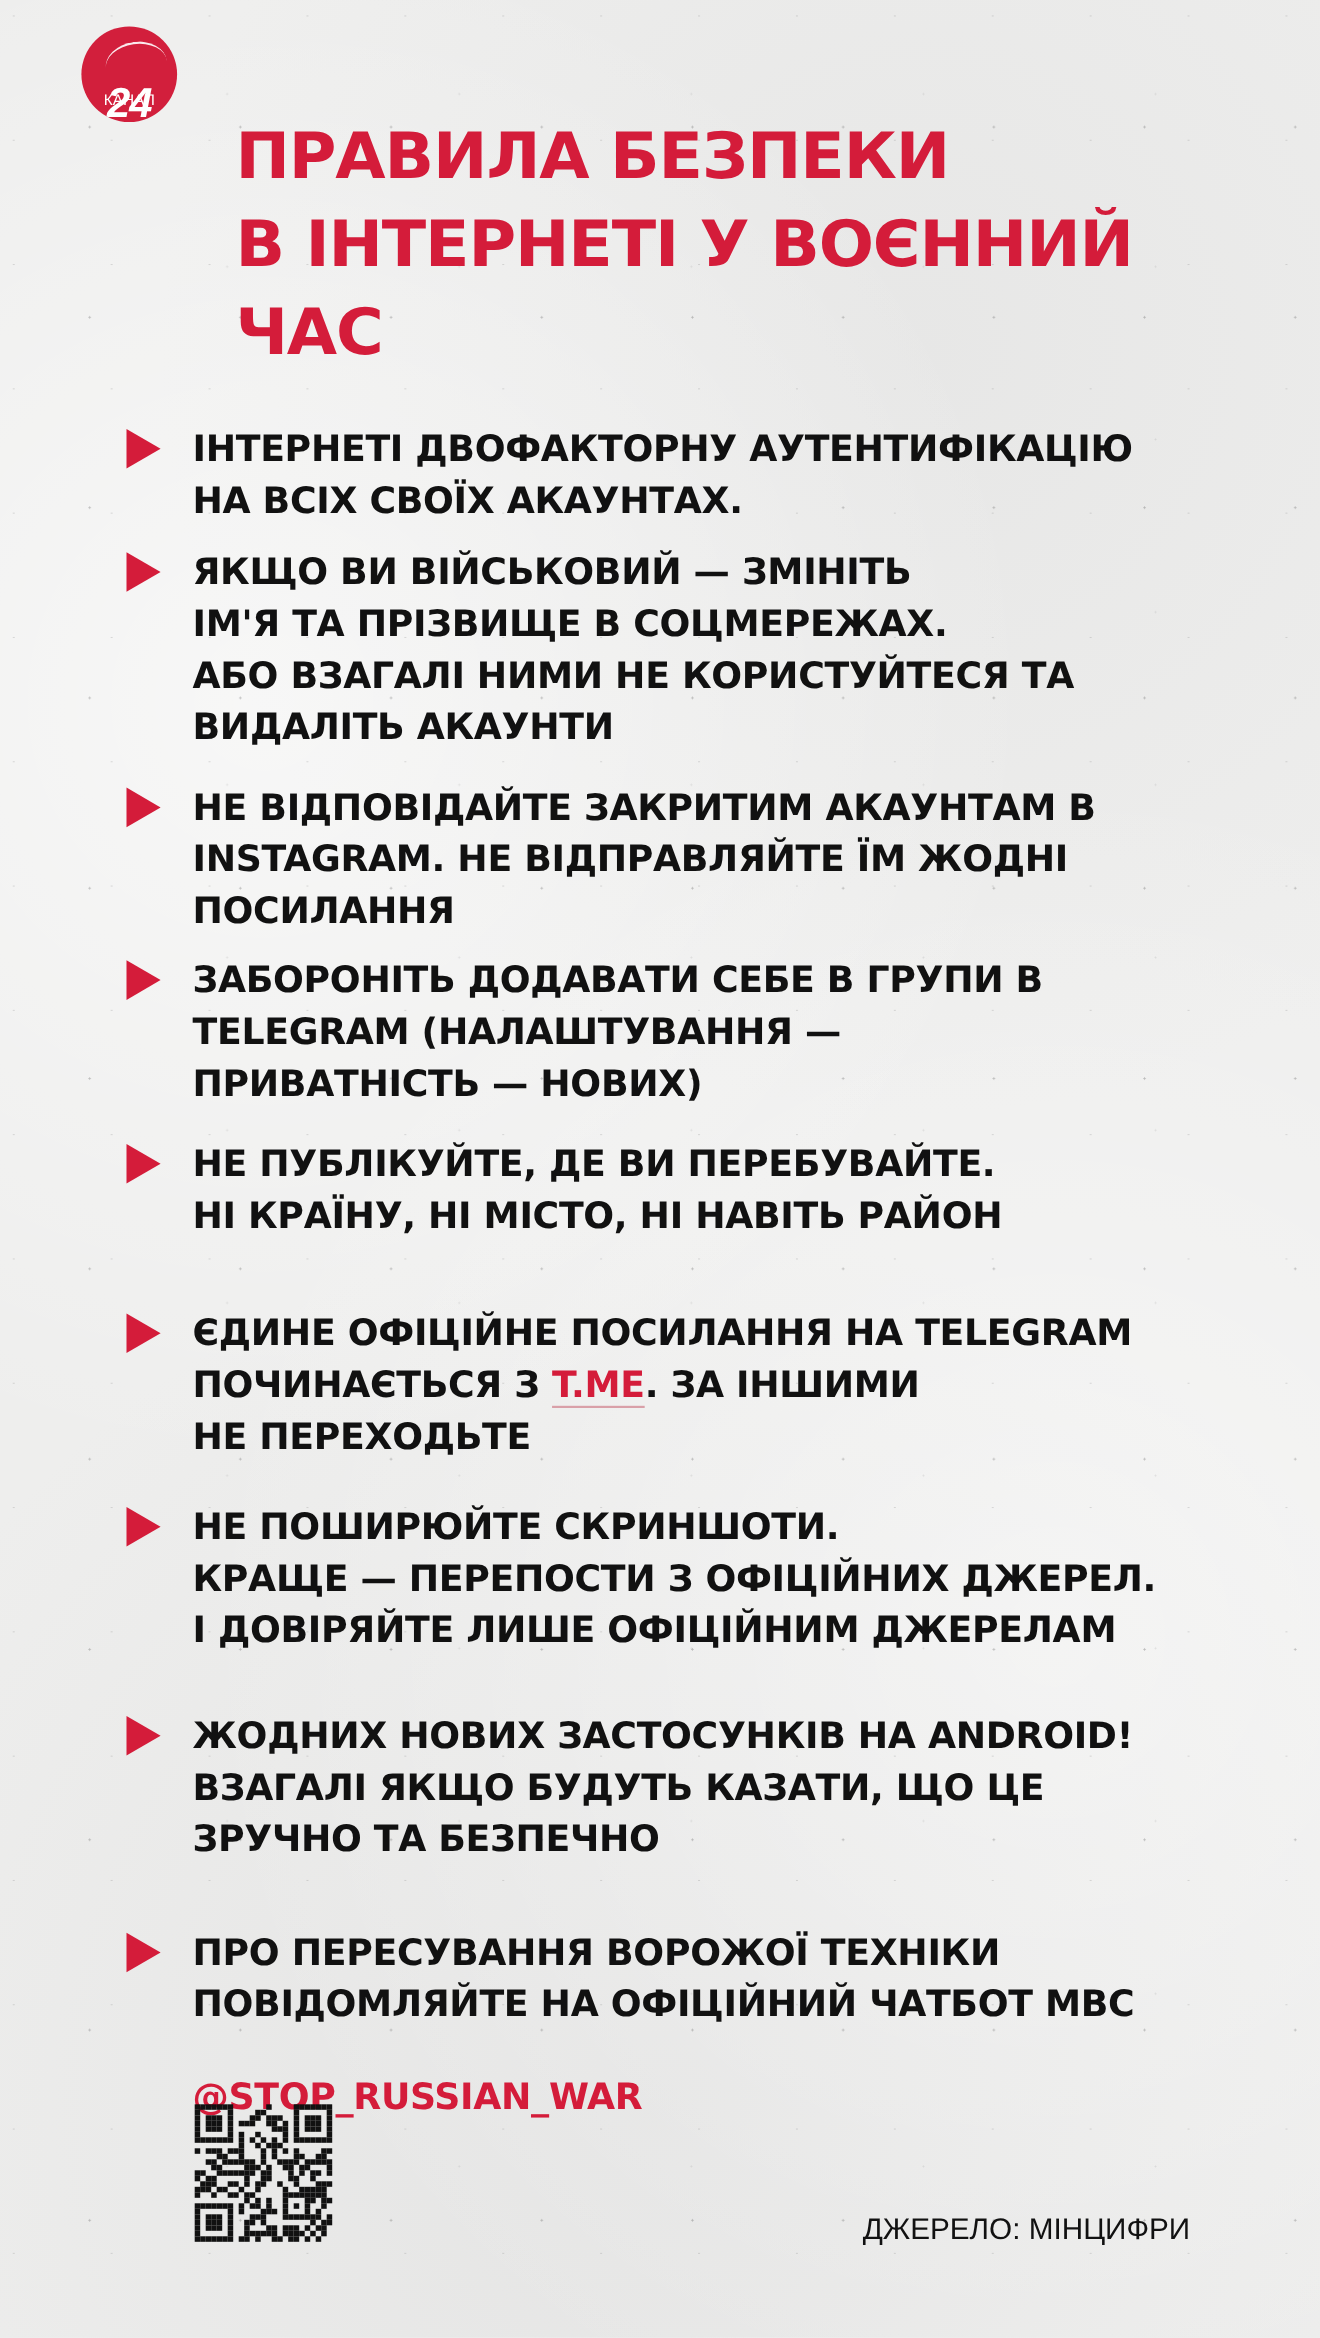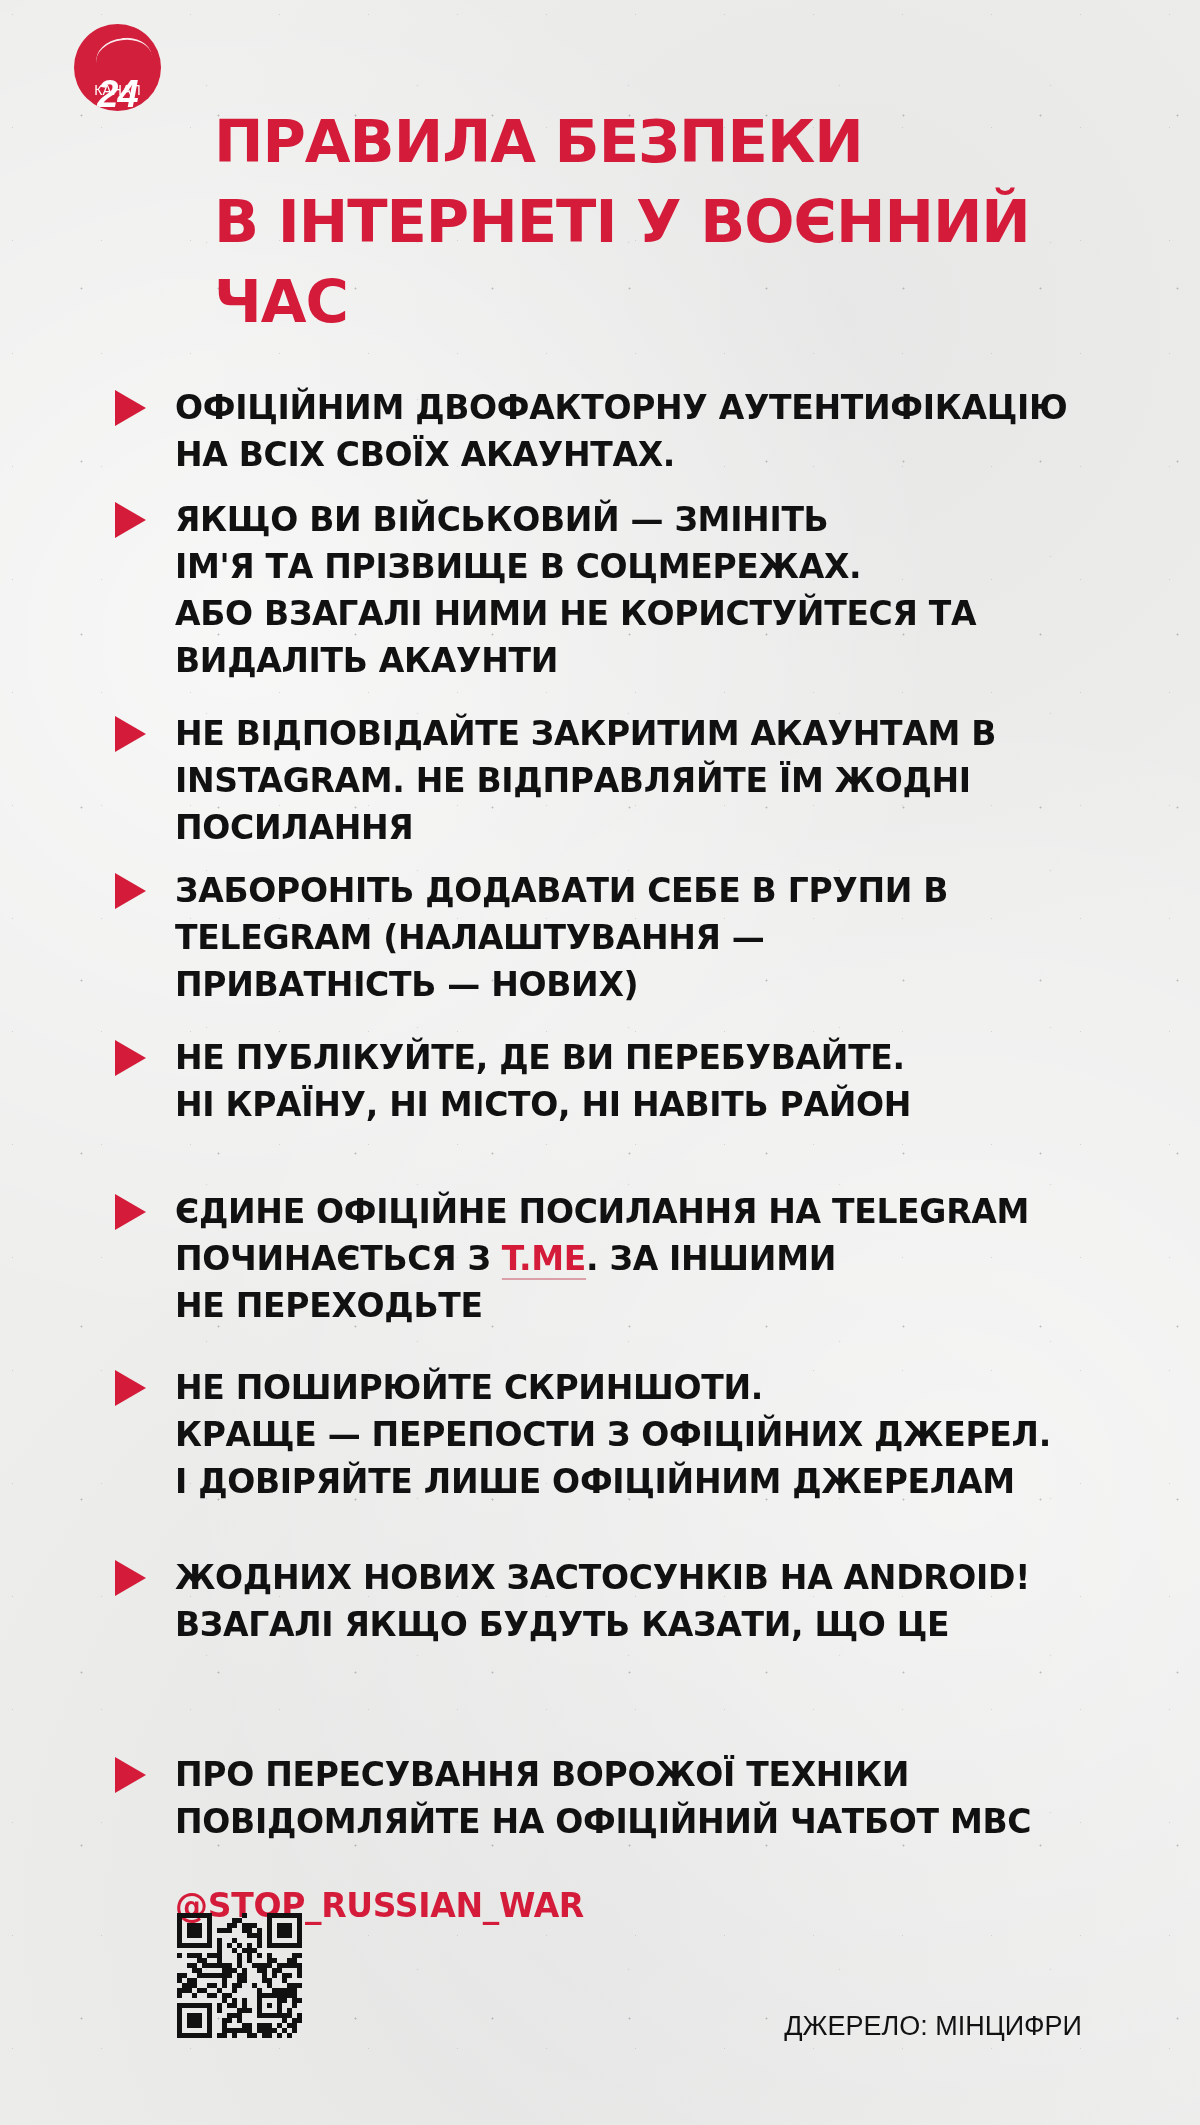--- a/index.html
+++ b/index.html
@@ -132,21 +132,21 @@
 
 <div class="title">
   <div>ПРАВИЛА БЕЗПЕКИ</div>
   <div>В ІНТЕРНЕТІ У ВОЄННИЙ</div>
   <div>ЧАС</div>
 </div>
 
 <div class="bullet" style="top:390px;">
   <div class="tri"></div>
   <div class="btext">
-    <div>ОФІЦІЙНИМ ДВОФАКТОРНУ АУТЕНТИФІКАЦІЮ</div>
+    <div>ІНТЕРНЕТІ ДВОФАКТОРНУ АУТЕНТИФІКАЦІЮ</div>
     <div>НА ВСІХ СВОЇХ АКАУНТАХ.</div>
   </div>
 </div>
 
 <div class="bullet" style="top:502px;">
   <div class="tri"></div>
   <div class="btext">
     <div>ЯКЩО ВИ ВІЙСЬКОВИЙ — ЗМІНІТЬ</div>
     <div>ІМ'Я ТА ПРІЗВИЩЕ В СОЦМЕРЕЖАХ.</div>
     <div>АБО ВЗАГАЛІ НИМИ НЕ КОРИСТУЙТЕСЯ ТА</div>
@@ -196,20 +196,21 @@
     <div>КРАЩЕ — ПЕРЕПОСТИ З ОФІЦІЙНИХ ДЖЕРЕЛ.</div>
     <div>І ДОВІРЯЙТЕ ЛИШЕ ОФІЦІЙНИМ ДЖЕРЕЛАМ</div>
   </div>
 </div>
 
 <div class="bullet" style="top:1560px;">
   <div class="tri"></div>
   <div class="btext">
     <div>ЖОДНИХ НОВИХ ЗАСТОСУНКІВ НА ANDROID!</div>
     <div>ВЗАГАЛІ ЯКЩО БУДУТЬ КАЗАТИ, ЩО ЦЕ</div>
+    <div>ЗРУЧНО ТА БЕЗПЕЧНО</div>
   </div>
 </div>
 
 <div class="bullet" style="top:1757px;">
   <div class="tri"></div>
   <div class="btext">
     <div>ПРО ПЕРЕСУВАННЯ ВОРОЖОЇ ТЕХНІКИ</div>
     <div>ПОВІДОМЛЯЙТЕ НА ОФІЦІЙНИЙ ЧАТБОТ МВС</div>
     <div class="red">@STOP_RUSSIAN_WAR</div>
   </div>

